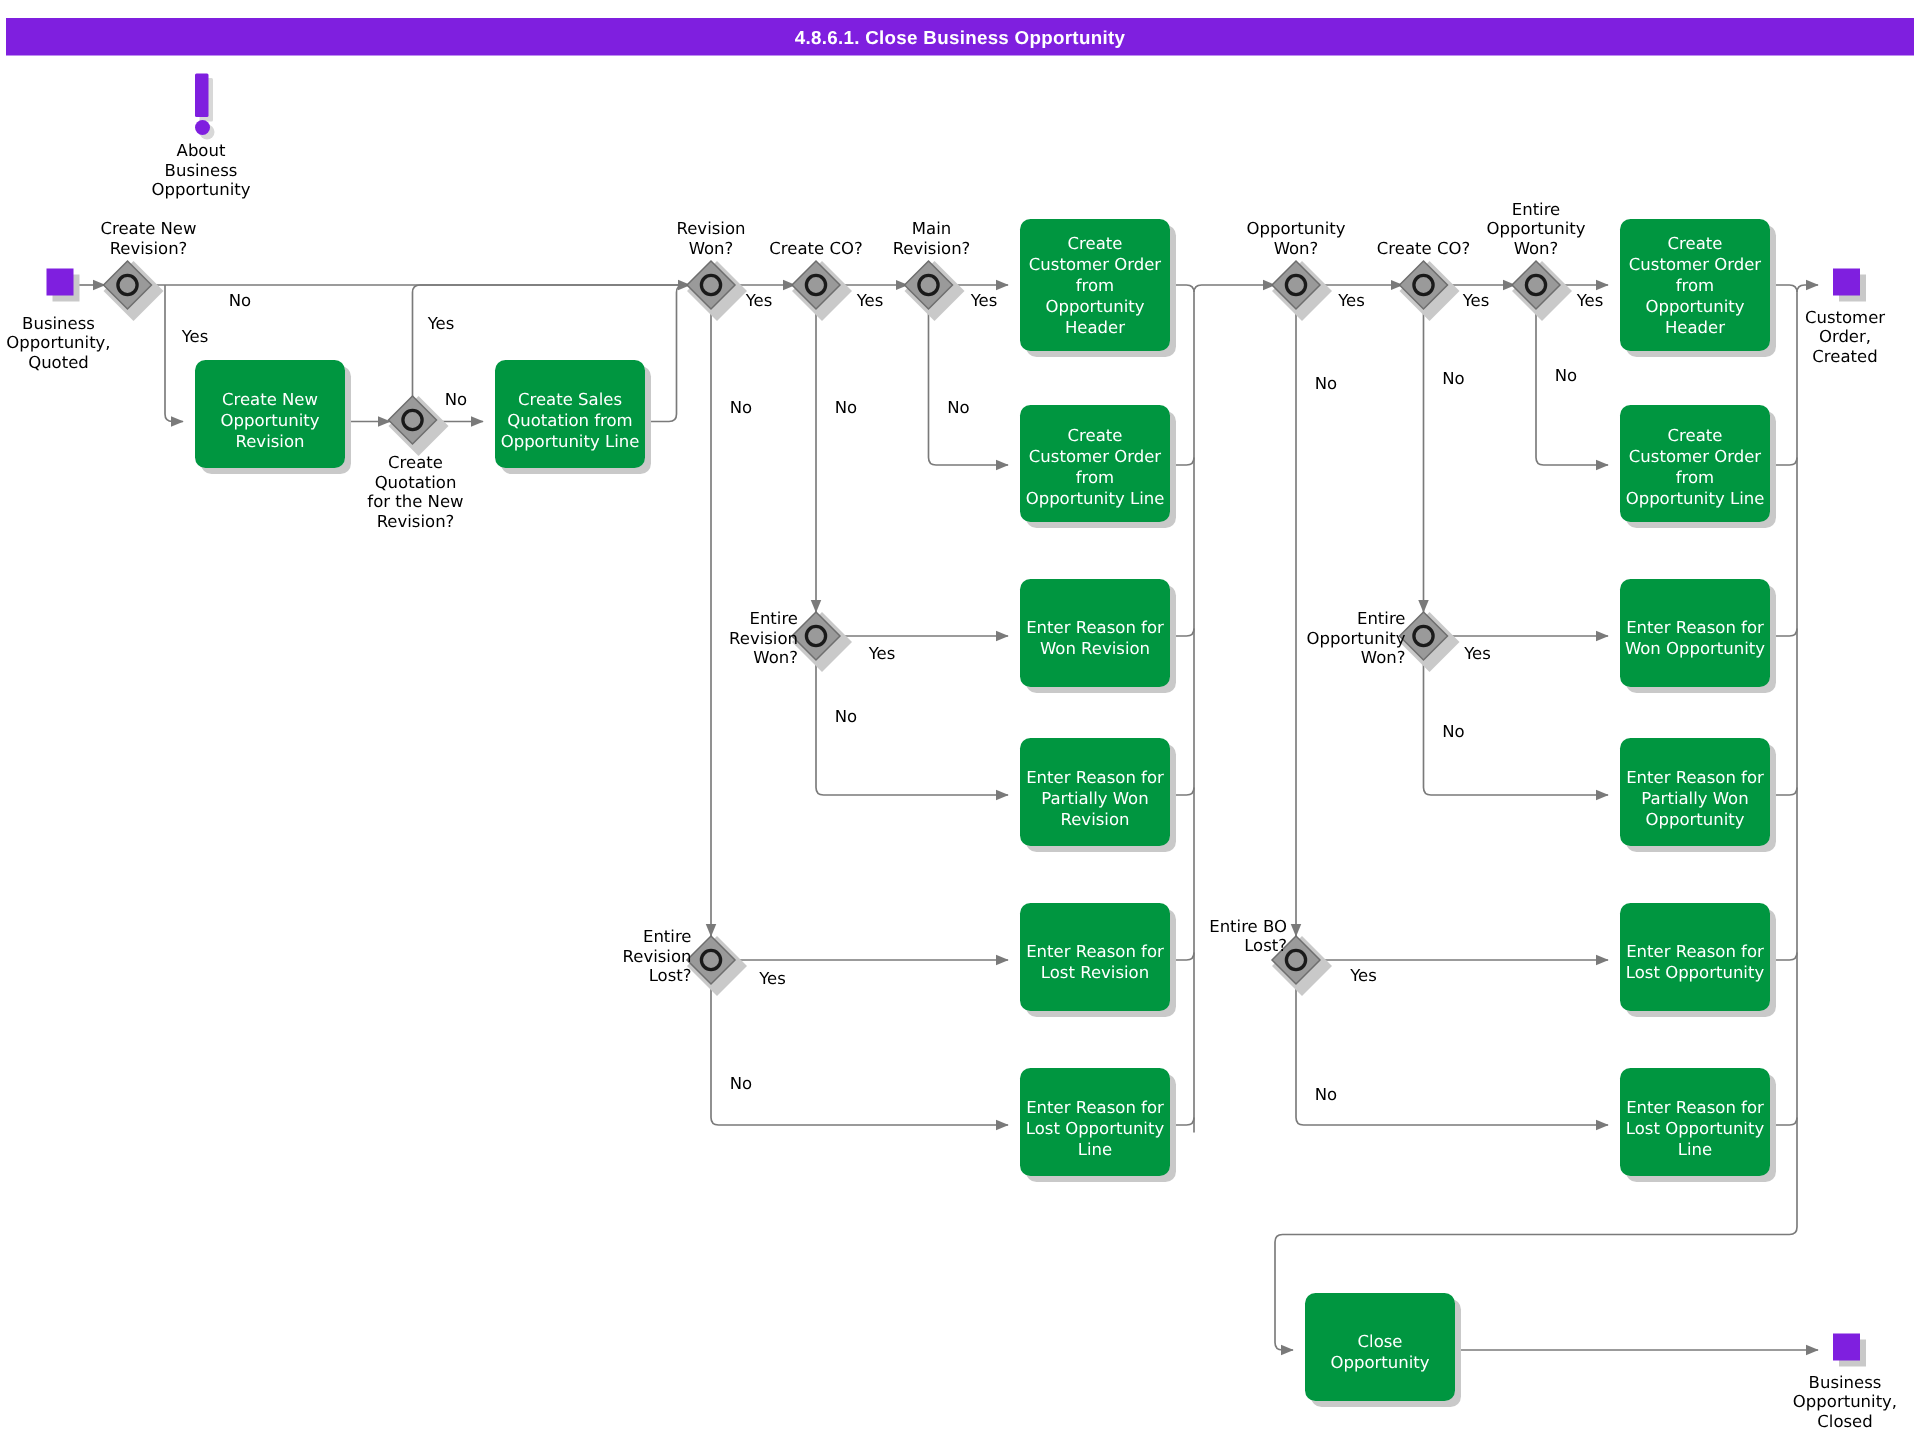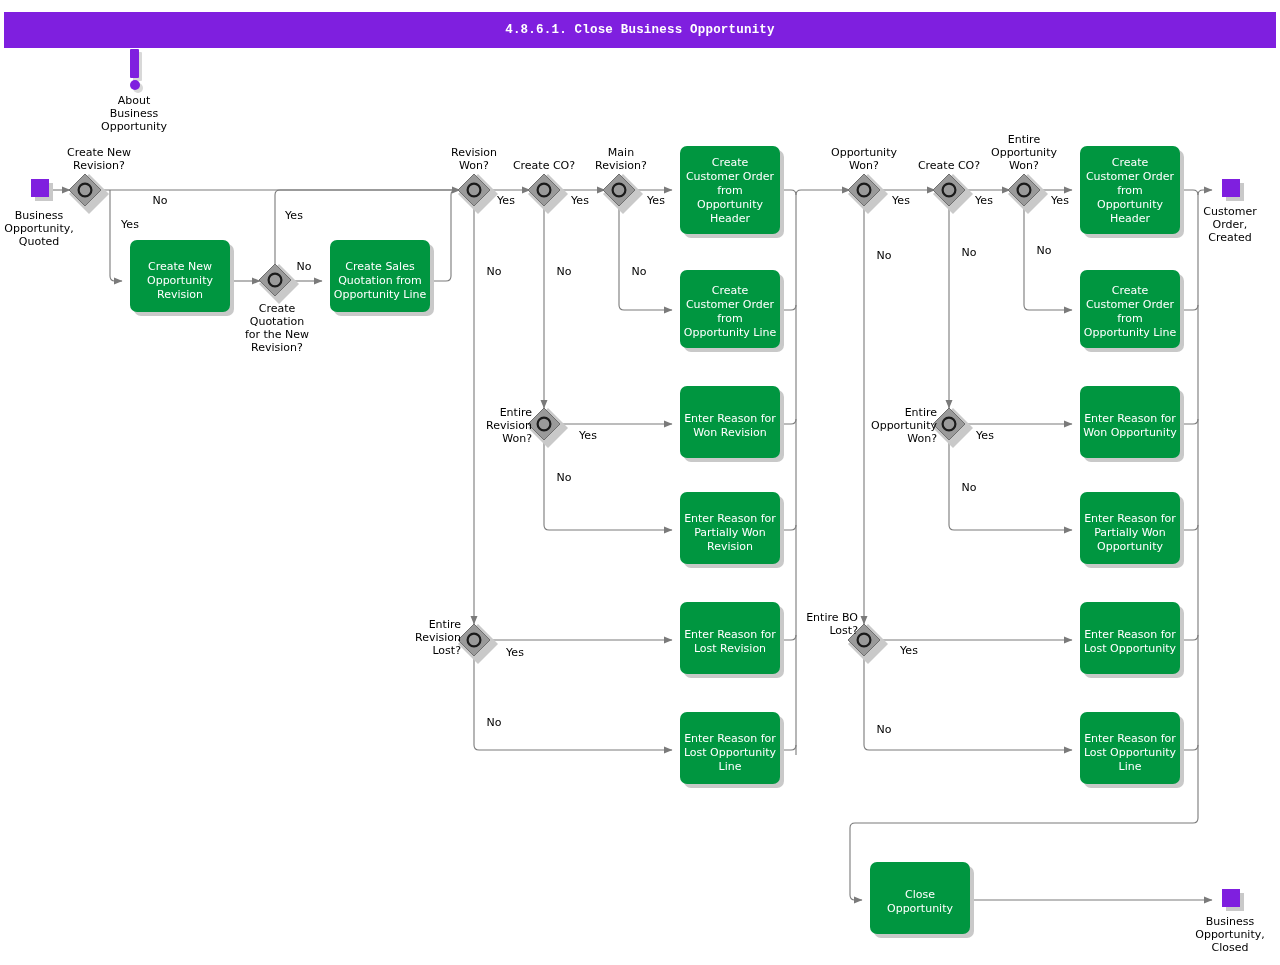--- a/index.html
+++ b/index.html
@@ -1,21 +1,21 @@
 <!DOCTYPE html>
 <html><head>
 <meta charset="utf-8">
 <style>
   html,body{margin:0;padding:0;background:#ffffff;}
   body{width:1280px;height:965px;font-family:"DejaVu Sans",sans-serif;}
   #canvas{position:relative;width:1280px;height:965px;overflow:hidden;background:#fff;}
   .titlebar{
-    position:absolute;left:4px;top:12px;width:1272px;height:36px;
+    position:absolute;left:4px;top:12px;width:1272px;height:25px;
     background:#7f1fdf;color:#ffffff;
-    font-family:Liberation Mono, monospace;
+    font-family:Liberation Sans, sans-serif;
     font-size:12.5px;font-weight:bold;
     display:flex;align-items:center;justify-content:center;
     letter-spacing:.2px;
   }
   svg#diagram{position:absolute;left:0;top:0;width:1280px;height:965px;}
   .task rect.body{fill:#009640;}
   .task rect.shadow{fill:#c9c9c9;}
   .task text{fill:#ffffff;font-family:"DejaVu Sans",sans-serif;font-size:11px;text-anchor:middle;}
   .lbl{font-family:"DejaVu Sans",sans-serif;font-size:11px;fill:#000000;}
   .lbl.c{text-anchor:middle;}

